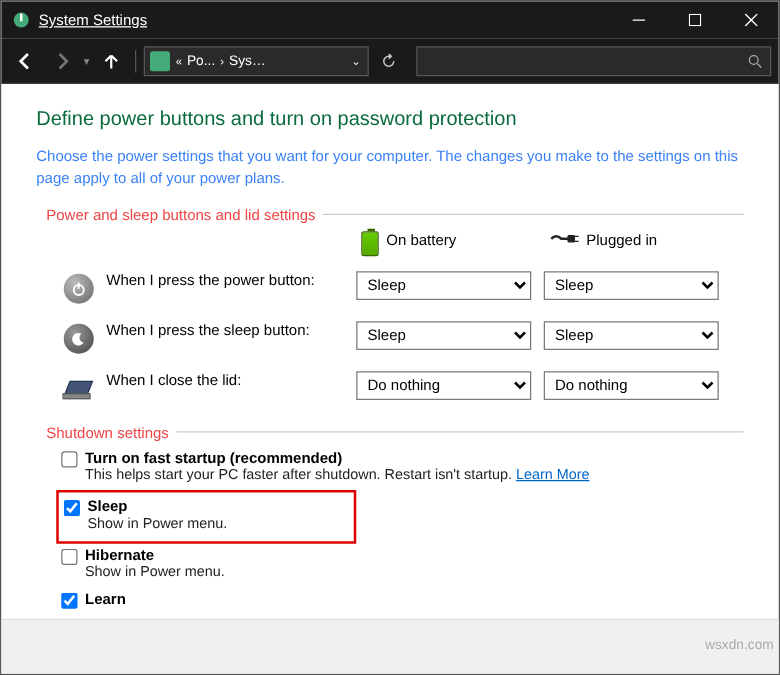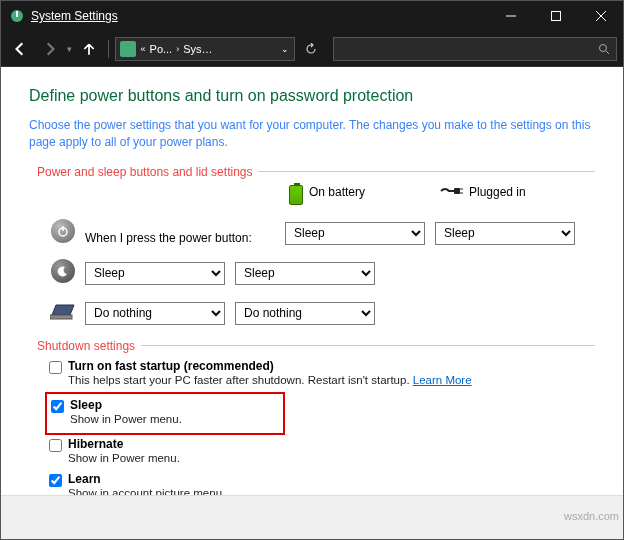--- a/index.html
+++ b/index.html
@@ -31,21 +31,21 @@
 .section-title .line { flex: 1; height: 1px; background: #ccc; margin-left: 6px; }
 
 .cols-header { display: flex; margin-left: 260px; margin-bottom: 6px; margin-top: 6px; }
 .cols-header .col { width: 150px; display: flex; gap: 6px; }
 
 .battery-icon { width: 14px; height: 20px; background: linear-gradient(#6c0,#5a0); border: 1px solid #360; border-radius: 2px; position: relative; }
 .battery-icon::before { content: ""; position: absolute; top: -3px; left: 4px; width: 6px; height: 2px; background: #360; }
 .plug-icon { width: 24px; height: 12px; position: relative; }
 .plug-icon svg { width: 24px; height: 12px; }
 
-.row { display: flex; align-items: flex-end; padding: 6px 0 6px 20px; }
+.row { display: flex; align-items: flex-start; padding: 6px 0 6px 20px; }
 .row .ricon { width: 28px; height: 28px; display: flex; align-items: center; justify-content: center; margin-right: 8px; }
 .row .rlabel { width: 200px; }
 .row .rselect { width: 140px; margin-right: 10px; }
 .row select { width: 100%; height: 23px; font-size: 12px; border: 1px solid #7a7a7a; background: #fff; padding: 0 4px; }
 
 .power-icon { width: 24px; height: 24px; border-radius: 50%; background: radial-gradient(circle at 35% 30%, #bbb, #666); display: flex; align-items: center; justify-content: center; color: #fff; }
 .moon-icon { width: 24px; height: 24px; border-radius: 50%; background: radial-gradient(circle at 35% 30%, #999, #444); display: flex; align-items: center; justify-content: center; }
 .lid-icon { width: 26px; height: 20px; }
 
 .shutdown { margin-top: 8px; }
@@ -173,31 +173,33 @@
   </div>
 
   <div class="row">
     <span class="ricon">
         <span class="moon-icon">
           <svg width="12" height="12" viewBox="0 0 12 12">
             <path d="M8 2 A5 5 0 1 0 10 9 A4 4 0 0 1 8 2" fill="#fff"></path>
           </svg>
         </span>
       </span>
+    <span class="rlabel">When I press the sleep button:</span>
     <span class="rselect"><select><option>Sleep</option></select></span>
     <span class="rselect"><select><option>Sleep</option></select></span>
   </div>
 
   <div class="row">
     <span class="ricon">
         <span class="lid-icon"><svg viewBox="0 0 26 20">
             <polygon points="2,14 20,14 24,4 6,4" fill="#457" stroke="#235"></polygon>
             <rect x="0" y="14" width="22" height="4" fill="#888" stroke="#555"></rect>
           </svg></span>
       </span>
+    <span class="rlabel">When I close the lid:</span>
     <span class="rselect"><select><option>Do nothing</option></select></span>
     <span class="rselect"><select><option>Do nothing</option></select></span>
   </div>
 
   <div class="section-title shutdown">
     <span>Shutdown settings</span>
       <span class="line"></span>
   </div>
 
   <div class="chkrow">
@@ -223,21 +225,20 @@
     <span class="chktext">
       <strong>Hibernate</strong>
       <span class="sub">Show in Power menu.</span>
     </span>
   </div>
 
   <div class="chkrow">
     <input type="checkbox" checked="" style="">
     <span class="chktext">
       <strong>Learn</strong>
-      <span class="sub">Show in account picture menu.</span>
     </span>
   </div>
 </div>
 
 <div class="buttonbar">
 </div>
 
 <div class="watermark">wsxdn.com</div>
 
 </body></html>

